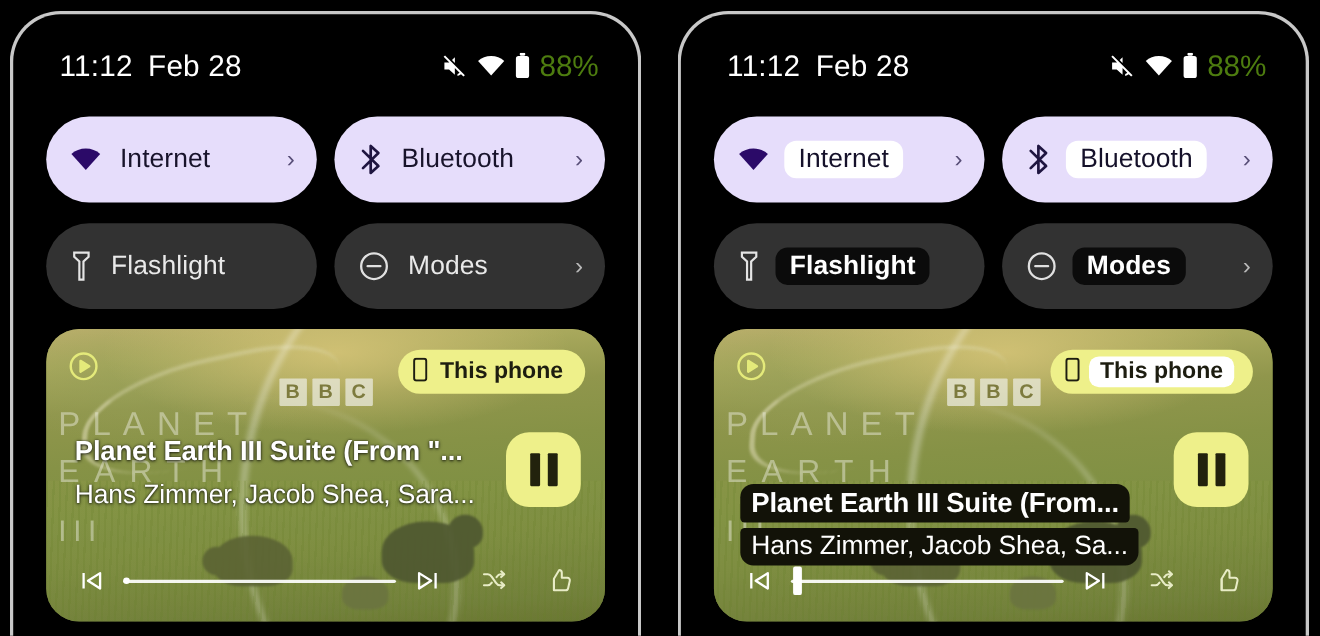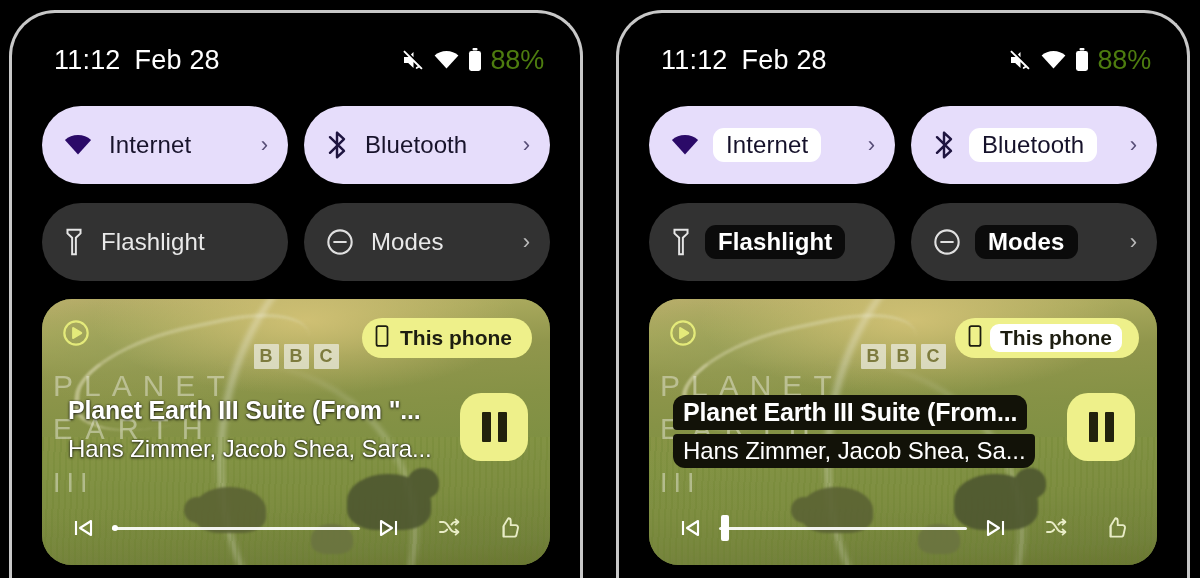--- a/index.html
+++ b/index.html
@@ -302,21 +302,21 @@
   }
 
   
   .track-info {
     position: absolute;
     left: 24px;
     top: 96px;
     width: 395px;
     z-index: 5;
   }
-  .hc .track-info { width: 400px; }
+  .hc .track-info { width: 400px; margin-top: 45px; }
   .track-title,
   .track-artist {
     color: #ffffff;
     white-space: nowrap;
     overflow: hidden;
     display: inline-block;
     max-width: 100%;
     border-radius: 10px;
   }
   .track-title {

